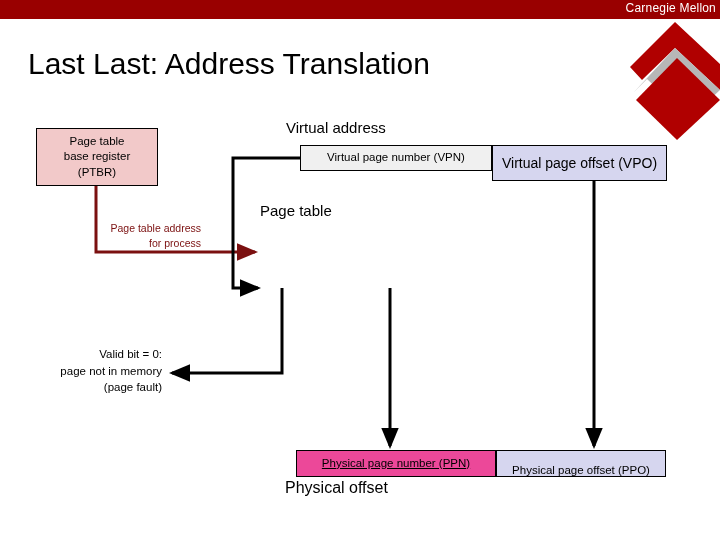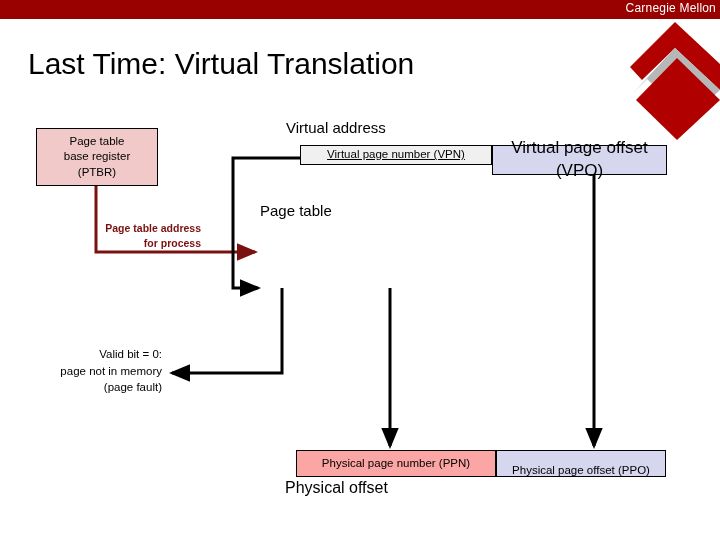--- a/index.html
+++ b/index.html
@@ -71,36 +71,36 @@
   .ptbr {
     left: 36px; top: 128px;
     width: 122px; height: 58px;
     background: #f2c9c9;
     border: 1px solid #000000;
     font-size: 11.5px;
   }
 
   .vpn {
     left: 300px; top: 145px;
-    width: 192px; height: 20px;
+    width: 192px; height: 26px;
     background: #f0f0f0;
     font-size: 11.5px;
-    text-decoration: underline;
   }
   .vpo {
     left: 492px; top: 145px;
-    width: 175px; height: 30px;
+    width: 175px; height: 36px;
     background: #d6d6ef;
-    font-size: 17px;
+    font-size: 14px;
   }
   .ppn {
     left: 296px; top: 450px;
     width: 200px; height: 27px;
-    background: #fca5a5;
-    font-size: 11.5px;
+    background: #ec4899;
+    font-size: 11.5px;
+    text-decoration: underline;
   }
   .ppo {
     left: 496px; top: 450px;
     width: 170px; height: 27px;
     background: #d6d6ef;
     font-size: 11.5px;
     align-items: flex-start;
     padding-top: 12px;
     overflow: visible;
   }
@@ -133,21 +133,21 @@
 
   
   .red-text {
     position: absolute;
     color: #7b1010;
     font-size: 10.5px;
     text-align: right;
     line-height: 1.45;
     white-space: nowrap;
   }
-  .lbl-pt-addr { left: 54px; top: 221px; width: 147px; font-weight: bold; }
+  .lbl-pt-addr { left: 54px; top: 221px; width: 147px; }
 
   
   .wires {
     position: absolute;
     left: 0; top: 0;
     width: 720px; height: 540px;
     pointer-events: none;
   }
 </style>
 </head>
@@ -161,21 +161,21 @@
   <svg width="90" height="118" viewBox="0 0 90 118" xmlns="http://www.w3.org/2000/svg">
 
     <polygon points="45,0 90,42 90,68 45,26 12,58 0,45" fill="#b00000"></polygon>
 
     <polygon points="45,26 90,68 90,68 59,97 45,84 17,57 4,70 45,26" fill="#b7b7b7"></polygon>
 
     <polygon points="47,36 90,78 47,118 6,78" fill="#b00000"></polygon>
   </svg>
 </div>
 
-<div class="slide-title">Last Time: Virtual Translation</div>
+<div class="slide-title">Last Last: Address Translation</div>
 
 <svg class="wires" xmlns="http://www.w3.org/2000/svg">
   <defs>
     <marker id="arrowBlack" markerWidth="7" markerHeight="7" refX="6" refY="3.5" orient="auto" markerUnits="strokeWidth">
       <polygon points="0,0.6 7,3.5 0,6.4" fill="#000000"></polygon>
     </marker>
     <marker id="arrowRed" markerWidth="7" markerHeight="7" refX="6" refY="3.5" orient="auto" markerUnits="strokeWidth">
       <polygon points="0,0.6 7,3.5 0,6.4" fill="#7b1010"></polygon>
     </marker>
   </defs>

